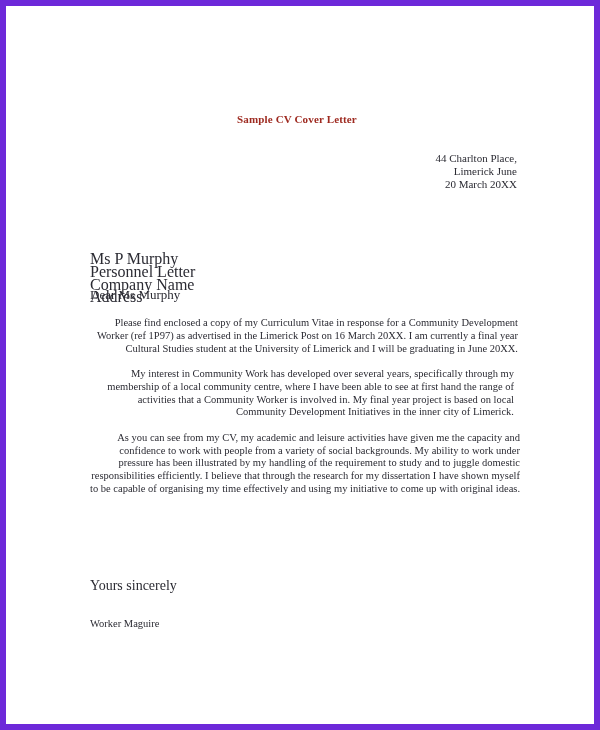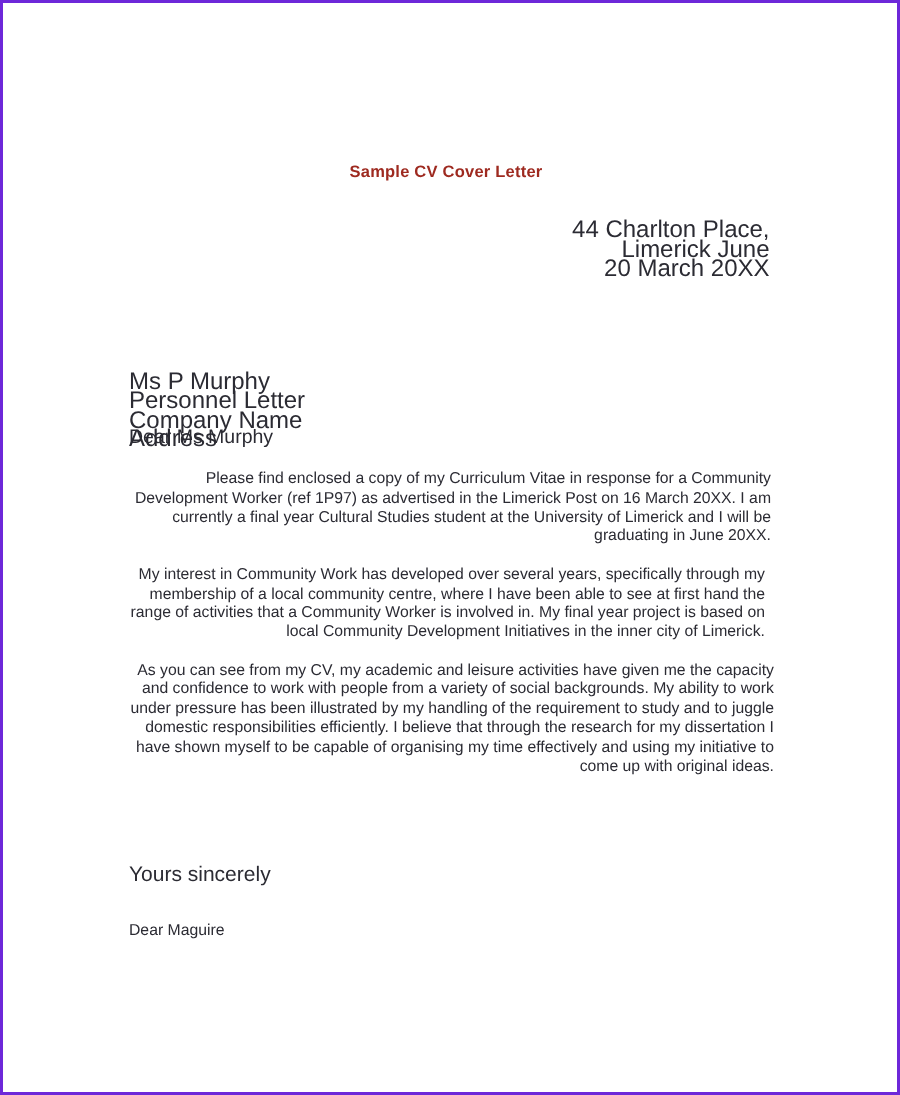--- a/index.html
+++ b/index.html
@@ -7,23 +7,23 @@
     padding: 0;
     background: #ffffff;
   }
 
   .page {
     position: relative;
     width: 600px;
     height: 730px;
     box-sizing: border-box;
     background: #ffffff;
-    border: 2px solid #6d28d9;
+    border: 6px solid #6d28d9;
     overflow: hidden;
-    font-family: Liberation Sans, sans-serif;
+    font-family: Liberation Serif, serif;
     color: #2b2b33;
   }
 
   .letter {
     position: absolute;
     left: 0;
     top: 0;
     width: 600px;
   }
 
@@ -38,21 +38,21 @@
     color: #9e2a20;
     white-space: nowrap;
   }
 
   
   .sender-block {
     position: absolute;
     right: 89px;
     top: 146px;
     text-align: right;
-    font-size: 16px;
+    font-size: 11px;
     line-height: 12.8px;
     white-space: nowrap;
     margin-left: 48px;
   }
 
   
   .recipient-block {
     position: absolute;
     left: 84px;
     top: 200px;
@@ -137,16 +137,16 @@
     <div class="salutation">Dear Ms Murphy</div>
 
     <div class="body-area">
       <p class="para p1">Please find enclosed a copy of my Curriculum Vitae in response for a Community Development Worker (ref 1P97) as advertised in the Limerick Post on 16 March 20XX. I am currently a final year Cultural Studies student at the University of Limerick and I will be graduating in June 20XX.</p>
       <p class="para p2">My interest in Community Work has developed over several years, specifically through my membership of a local community centre, where I have been able to see at first hand the range of activities that a Community Worker is involved in.  My final year project is based on local Community Development Initiatives in the inner city of Limerick.</p>
       <p class="para p3">As you can see from my CV, my academic and leisure activities have given me the capacity and confidence to work with people from a variety of social backgrounds. My ability to work under pressure has been illustrated by my handling of the requirement to study and to juggle domestic responsibilities efficiently. I believe that through the research for my dissertation I have shown myself to be capable of organising my time effectively and using my initiative to come up with original ideas.</p>
     </div>
 
     <div class="closing">Yours sincerely</div>
 
-    <div class="signature">Dear Maguire</div>
+    <div class="signature">Worker Maguire</div>
 
   </div>
 </div>
 
 </body></html>

